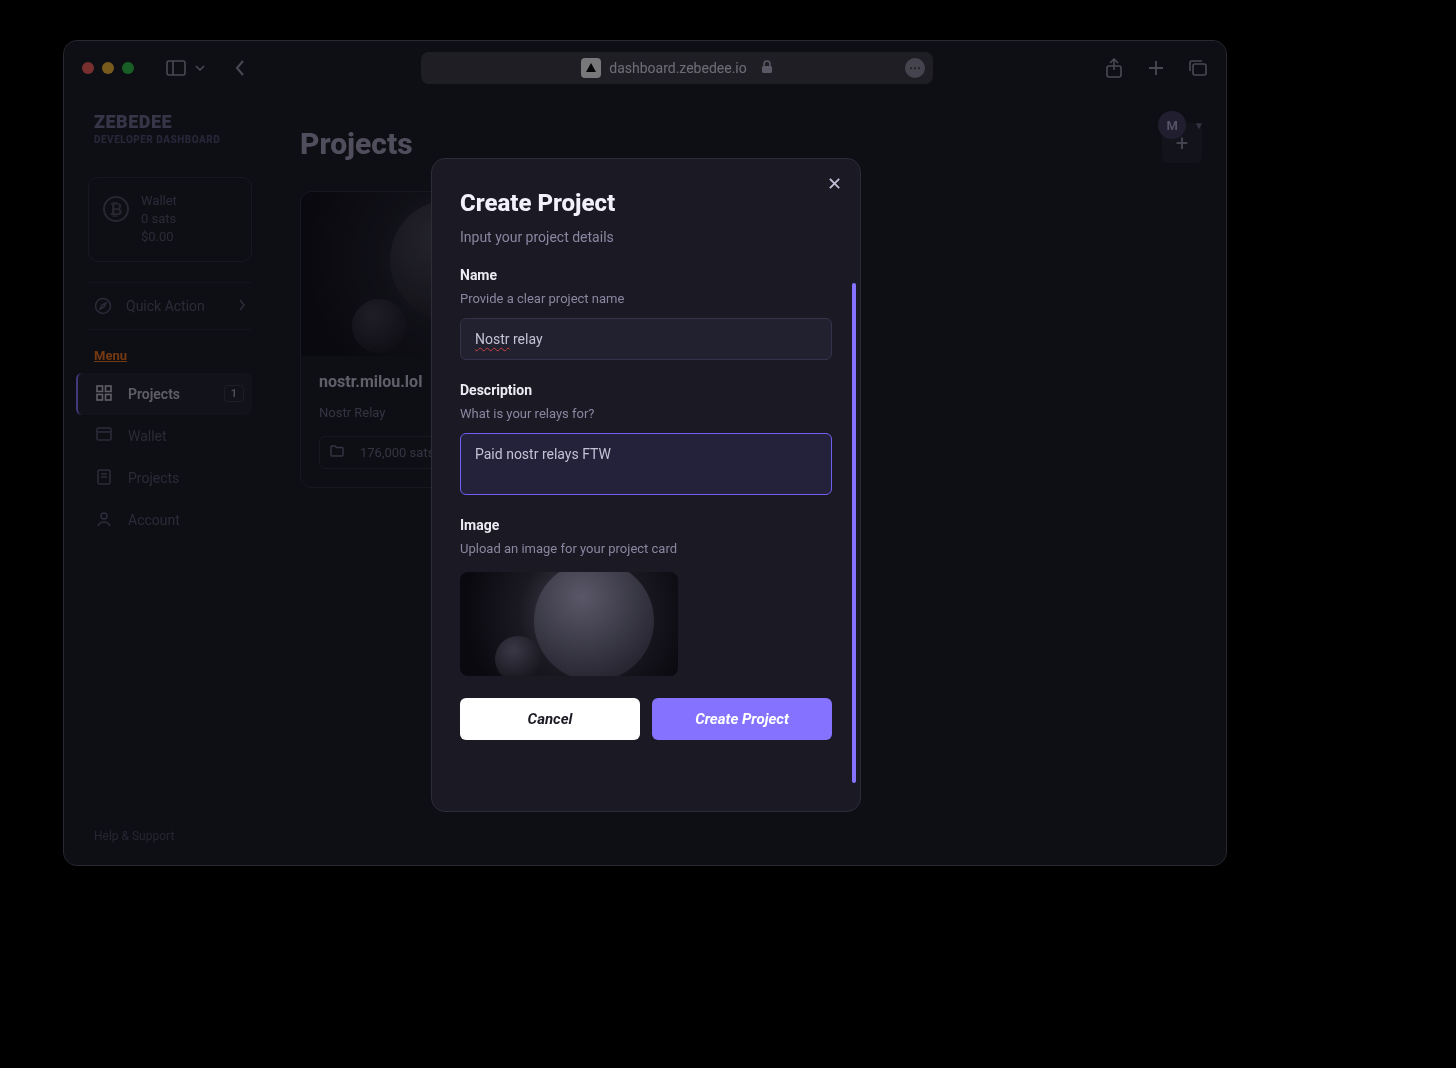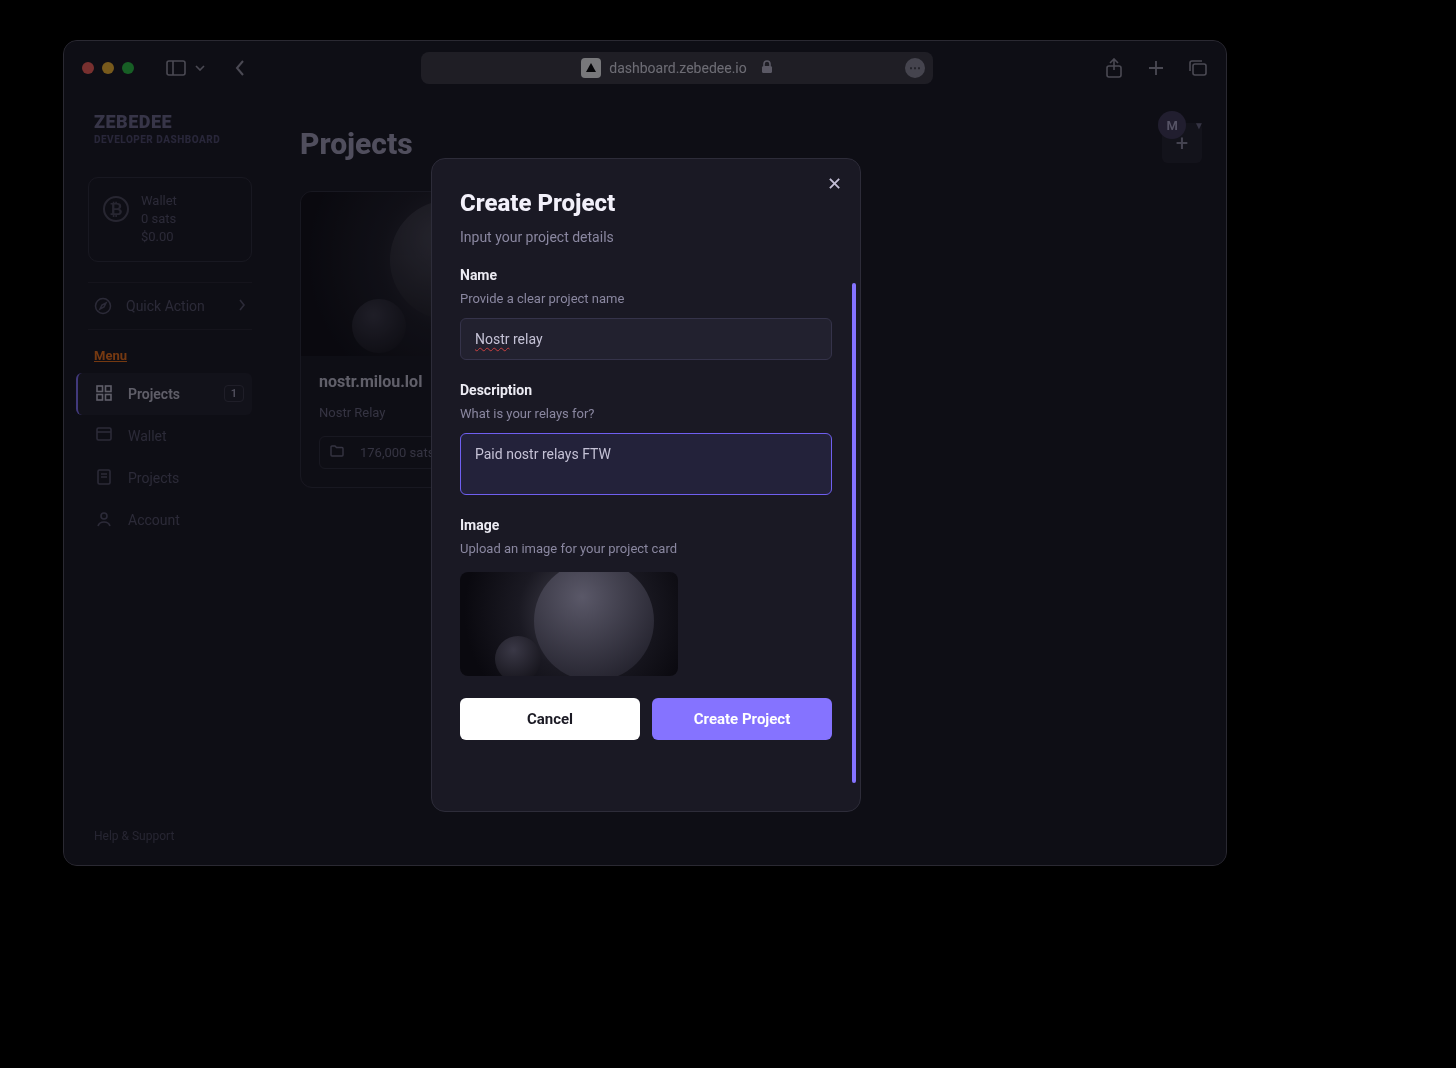--- a/index.html
+++ b/index.html
@@ -225,21 +225,21 @@
     background: radial-gradient(circle at 40% 30%, #3a3846, #0d0c12);
   }
   .image-btns { display:flex; flex-direction:column; gap:14px; flex:1;}
   .btn {
     border-radius:6px; font-size:15px; font-weight:700;
     display:flex; align-items:center; justify-content:center;
     height:44px; cursor:pointer;
   }
   .btn-primary { background:#8573ff; color:#fff; }
   .btn-outline { background:transparent; border:1px solid #3d3b50; color:#5f5c76; }
-  .modal-actions { display:flex; gap:12px; margin-top:22px;}
+  .modal-actions { display:flex; gap:12px; margin-top:22px;font-style:italic;}
   .modal-actions .btn { flex:1; height:42px;}
   .btn-white { background:#fff; color:#1b1a24; }
   .scrollbar {
     position:absolute; right:4px; top:124px; width:4px; height:500px;
     background:#8573ff; border-radius:2px;
   }
   
   .avatar-area {
     position:absolute; top:70px; right:22px; display:flex; align-items:center; gap:8px;
   }

